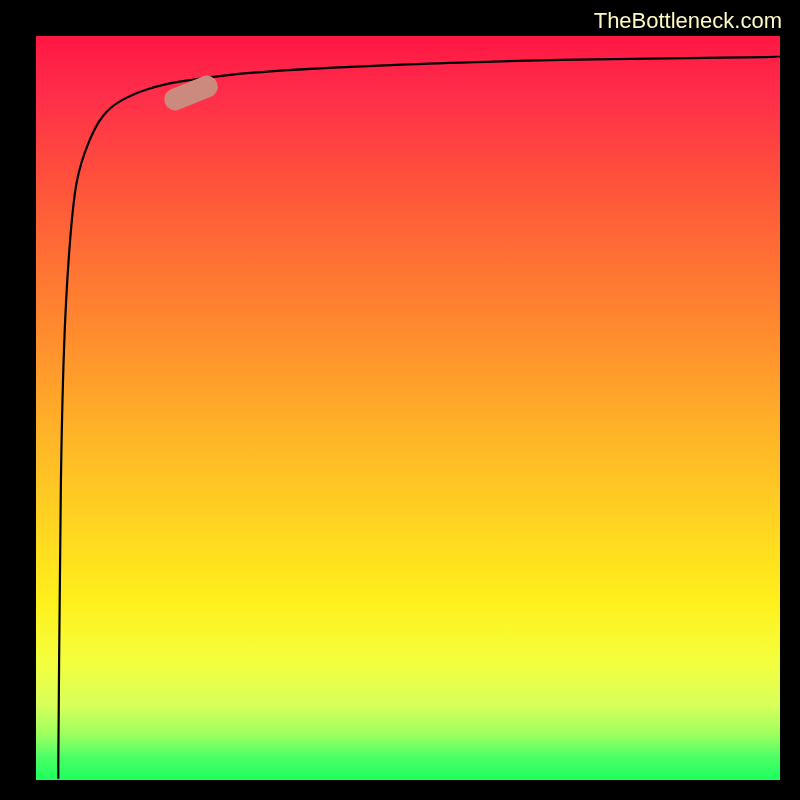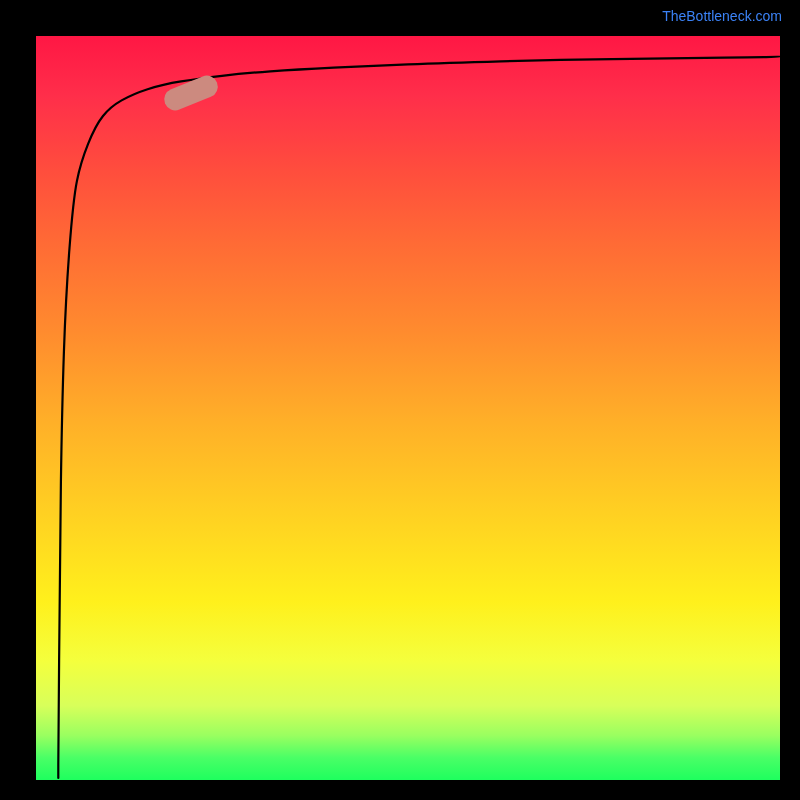--- a/index.html
+++ b/index.html
@@ -11,22 +11,22 @@
       width: 800px;
       height: 800px;
       background: #000;
       position: relative;
       font-family: Arial, sans-serif;
     }
     .watermark {
       position: absolute;
       top: 8px;
       right: 18px;
-      color: #3b82f6;
-      font-size: 14px;
+      color: #fef9c3;
+      font-size: 22px;
       z-index: 10;
     }
     .chart-container {
       position: absolute;
       top: 36px;
       left: 36px;
       width: 744px;
       height: 744px;
       overflow: hidden;
     }

